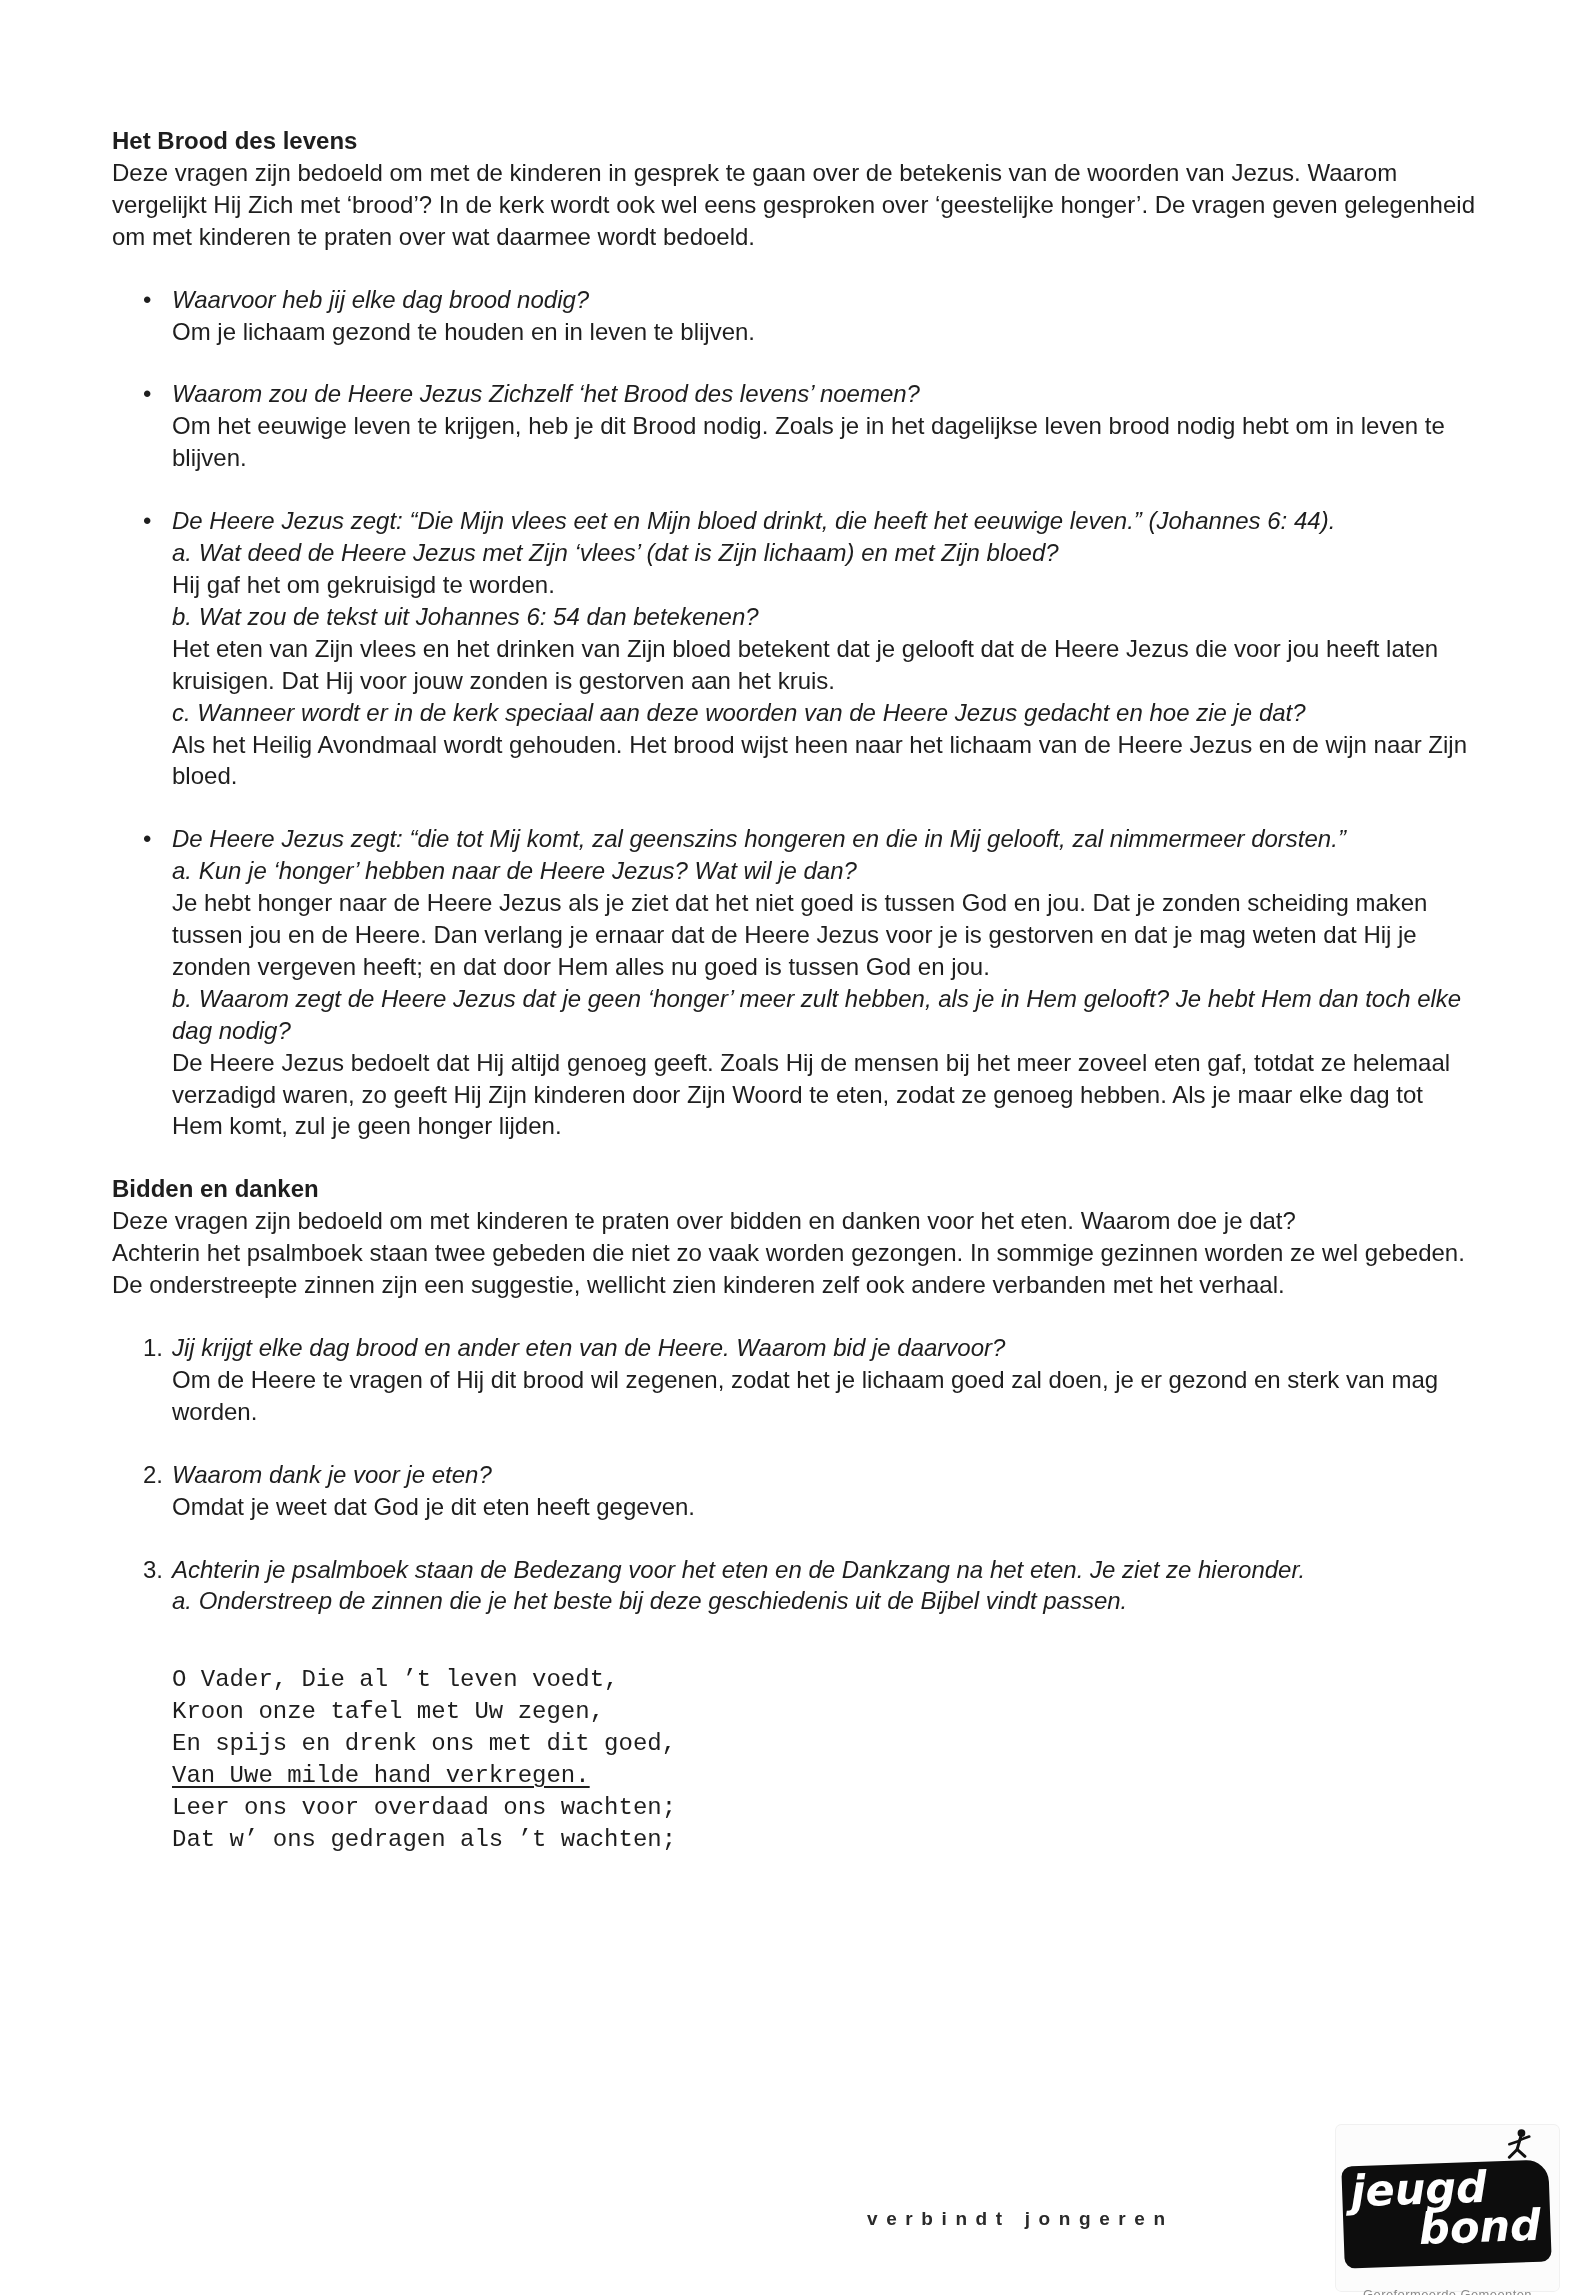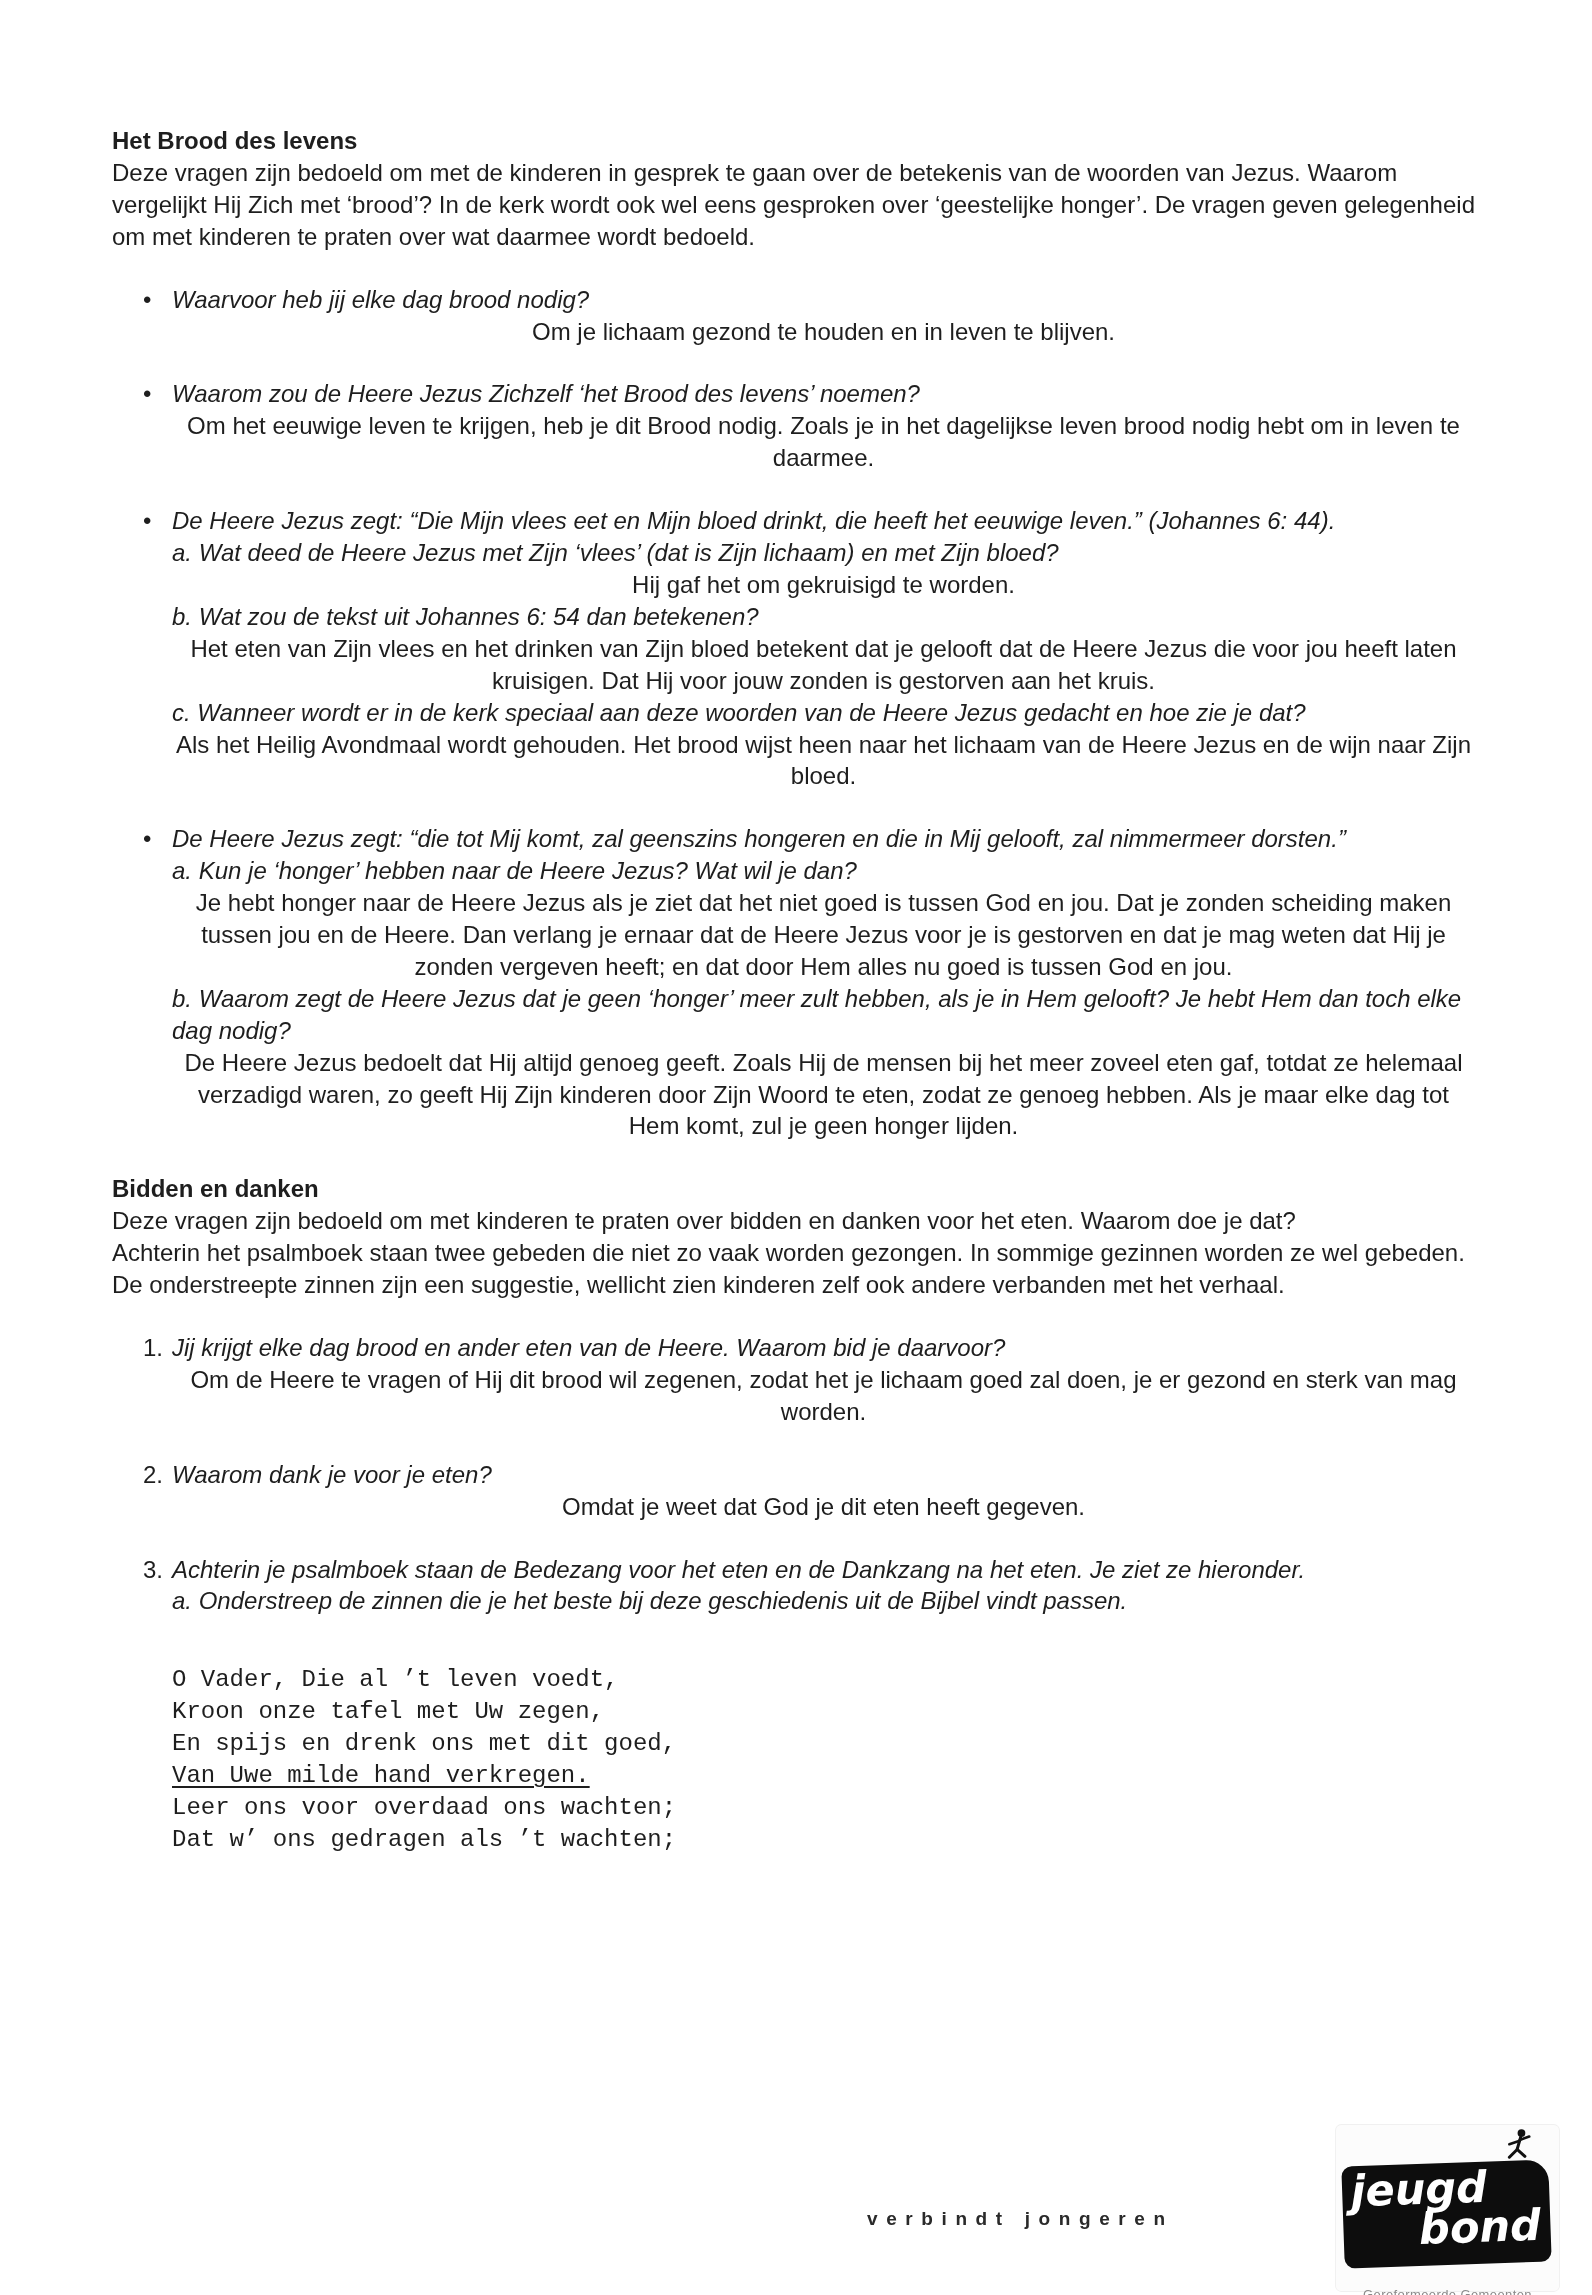--- a/index.html
+++ b/index.html
@@ -18,21 +18,21 @@
   h2 { font-size:24px; font-weight:700; }
   .intro { margin:0; }
   .list { margin-top:8.6px; }
   .item { position:relative; padding-left:60px; margin-top:31px; }
   .item .marker {
     position:absolute; left:31px; top:0;
     font-style:normal; width:26px;
   }
   .part { }
   .q { font-style:italic; }
-  .a { font-style:normal;text-align:center; }
+  .a { font-style:normal; }
   .section2 { margin-top:31px; }
   .poem { margin-top:47px;font-family:Liberation Mono, monospace; }
   .poem p { font-style:normal; }
   .u { text-decoration:underline; text-underline-offset:3.5px; }
 
   
   .tagline {
     position:absolute; left:867px; top:2206px;
     font-size:19px; letter-spacing:8.6px;
     color:#2a2a2a; font-weight:700;
@@ -89,21 +89,21 @@
 
       <div class="item">
         <span class="marker">•</span>
         <p class="part q">Waarvoor heb jij elke dag brood nodig?</p>
         <p class="part a">Om je lichaam gezond te houden en in leven te blijven.</p>
       </div>
 
       <div class="item">
         <span class="marker">•</span>
         <p class="part q">Waarom zou de Heere Jezus Zichzelf ‘het Brood des levens’ noemen?</p>
-        <p class="part a">Om het eeuwige leven te krijgen, heb je dit Brood nodig. Zoals je in het dagelijkse leven brood nodig hebt om in leven te daarmee.</p>
+        <p class="part a">Om het eeuwige leven te krijgen, heb je dit Brood nodig. Zoals je in het dagelijkse leven brood nodig hebt om in leven te blijven.</p>
       </div>
 
       <div class="item">
         <span class="marker">•</span>
         <p class="part q">De Heere Jezus zegt: “Die Mijn vlees eet en Mijn bloed drinkt, die heeft het eeuwige leven.” (Johannes 6: 44).</p>
         <p class="part q">a. Wat deed de Heere Jezus met Zijn ‘vlees’ (dat is Zijn lichaam) en met Zijn bloed?</p>
         <p class="part a">Hij gaf het om gekruisigd te worden.</p>
         <p class="part q">b. Wat zou de tekst uit Johannes 6: 54 dan betekenen?</p>
         <p class="part a">Het eten van Zijn vlees en het drinken van Zijn bloed betekent dat je gelooft dat de Heere Jezus die voor jou heeft laten kruisigen. Dat Hij voor jouw zonden is gestorven aan het kruis.</p>
         <p class="part q">c. Wanneer wordt er in de kerk speciaal aan deze woorden van de Heere Jezus gedacht en hoe zie je dat?</p>

